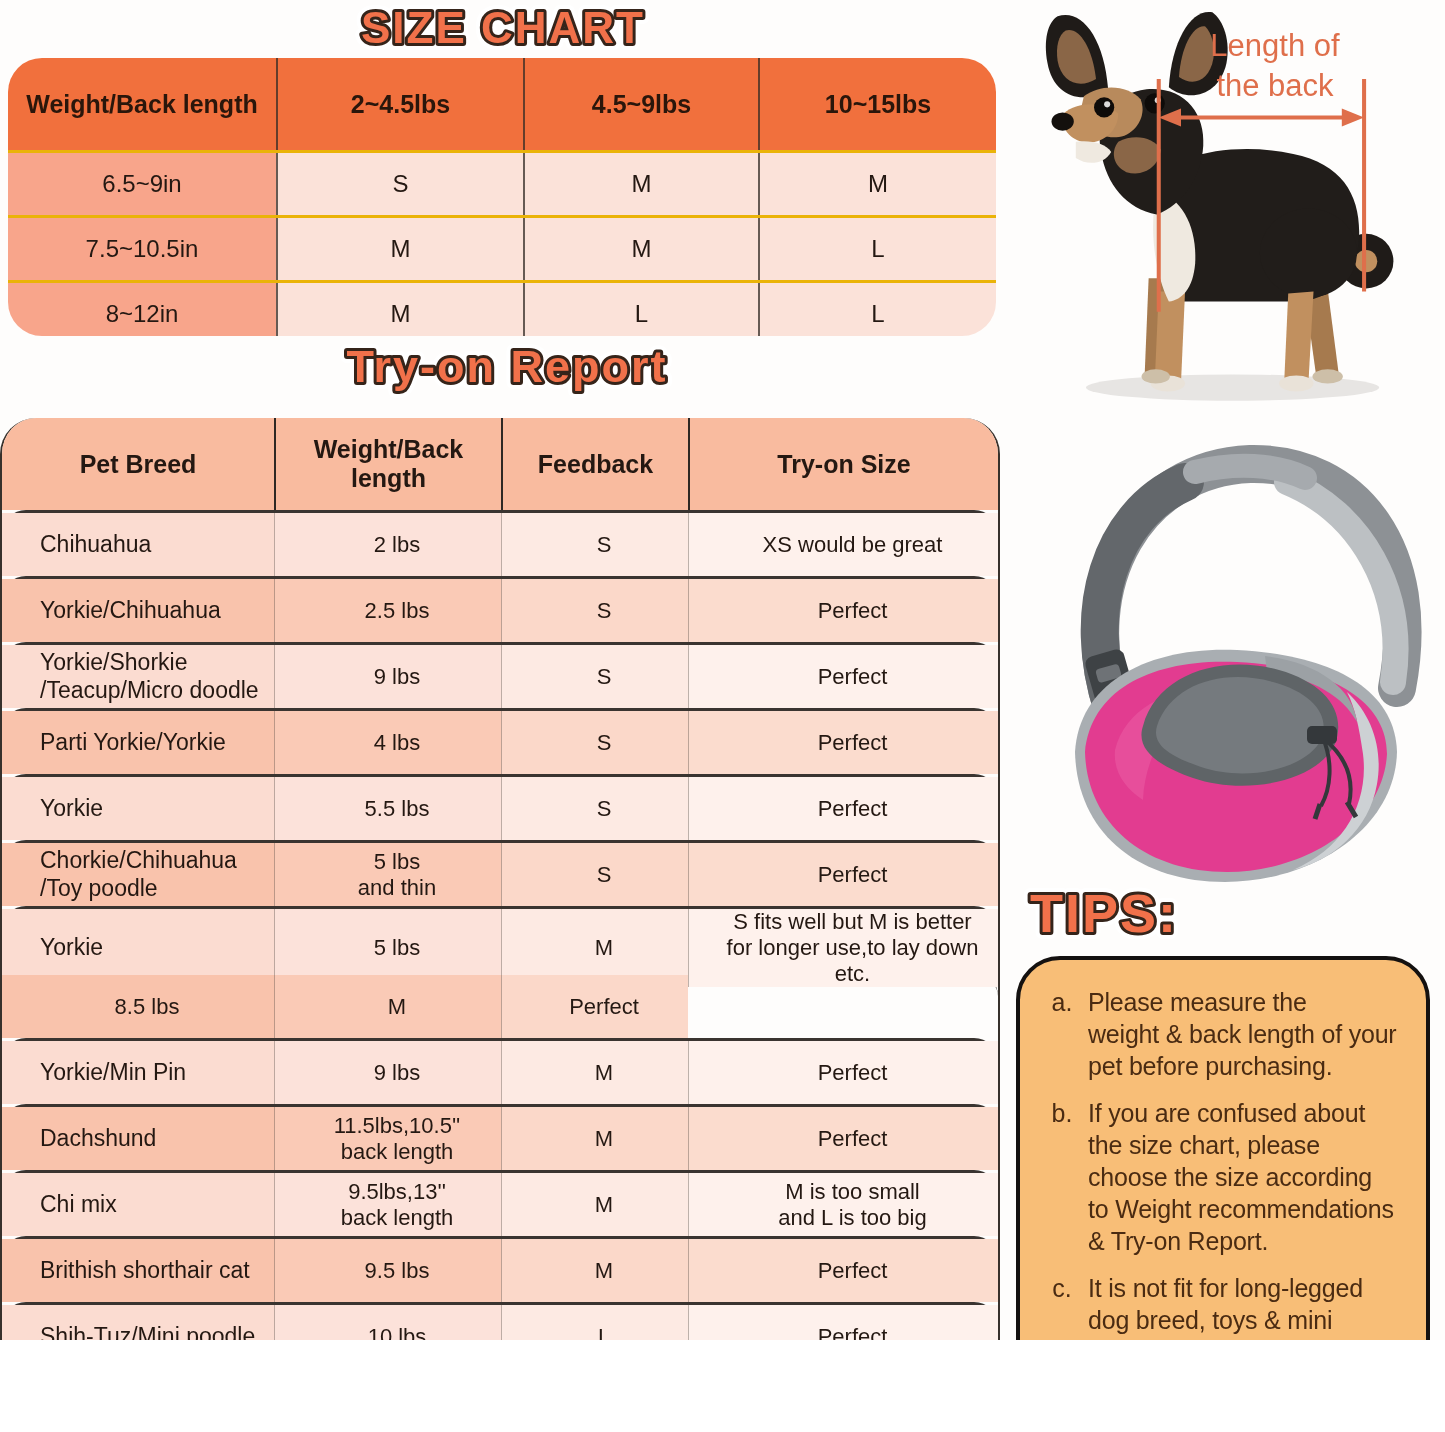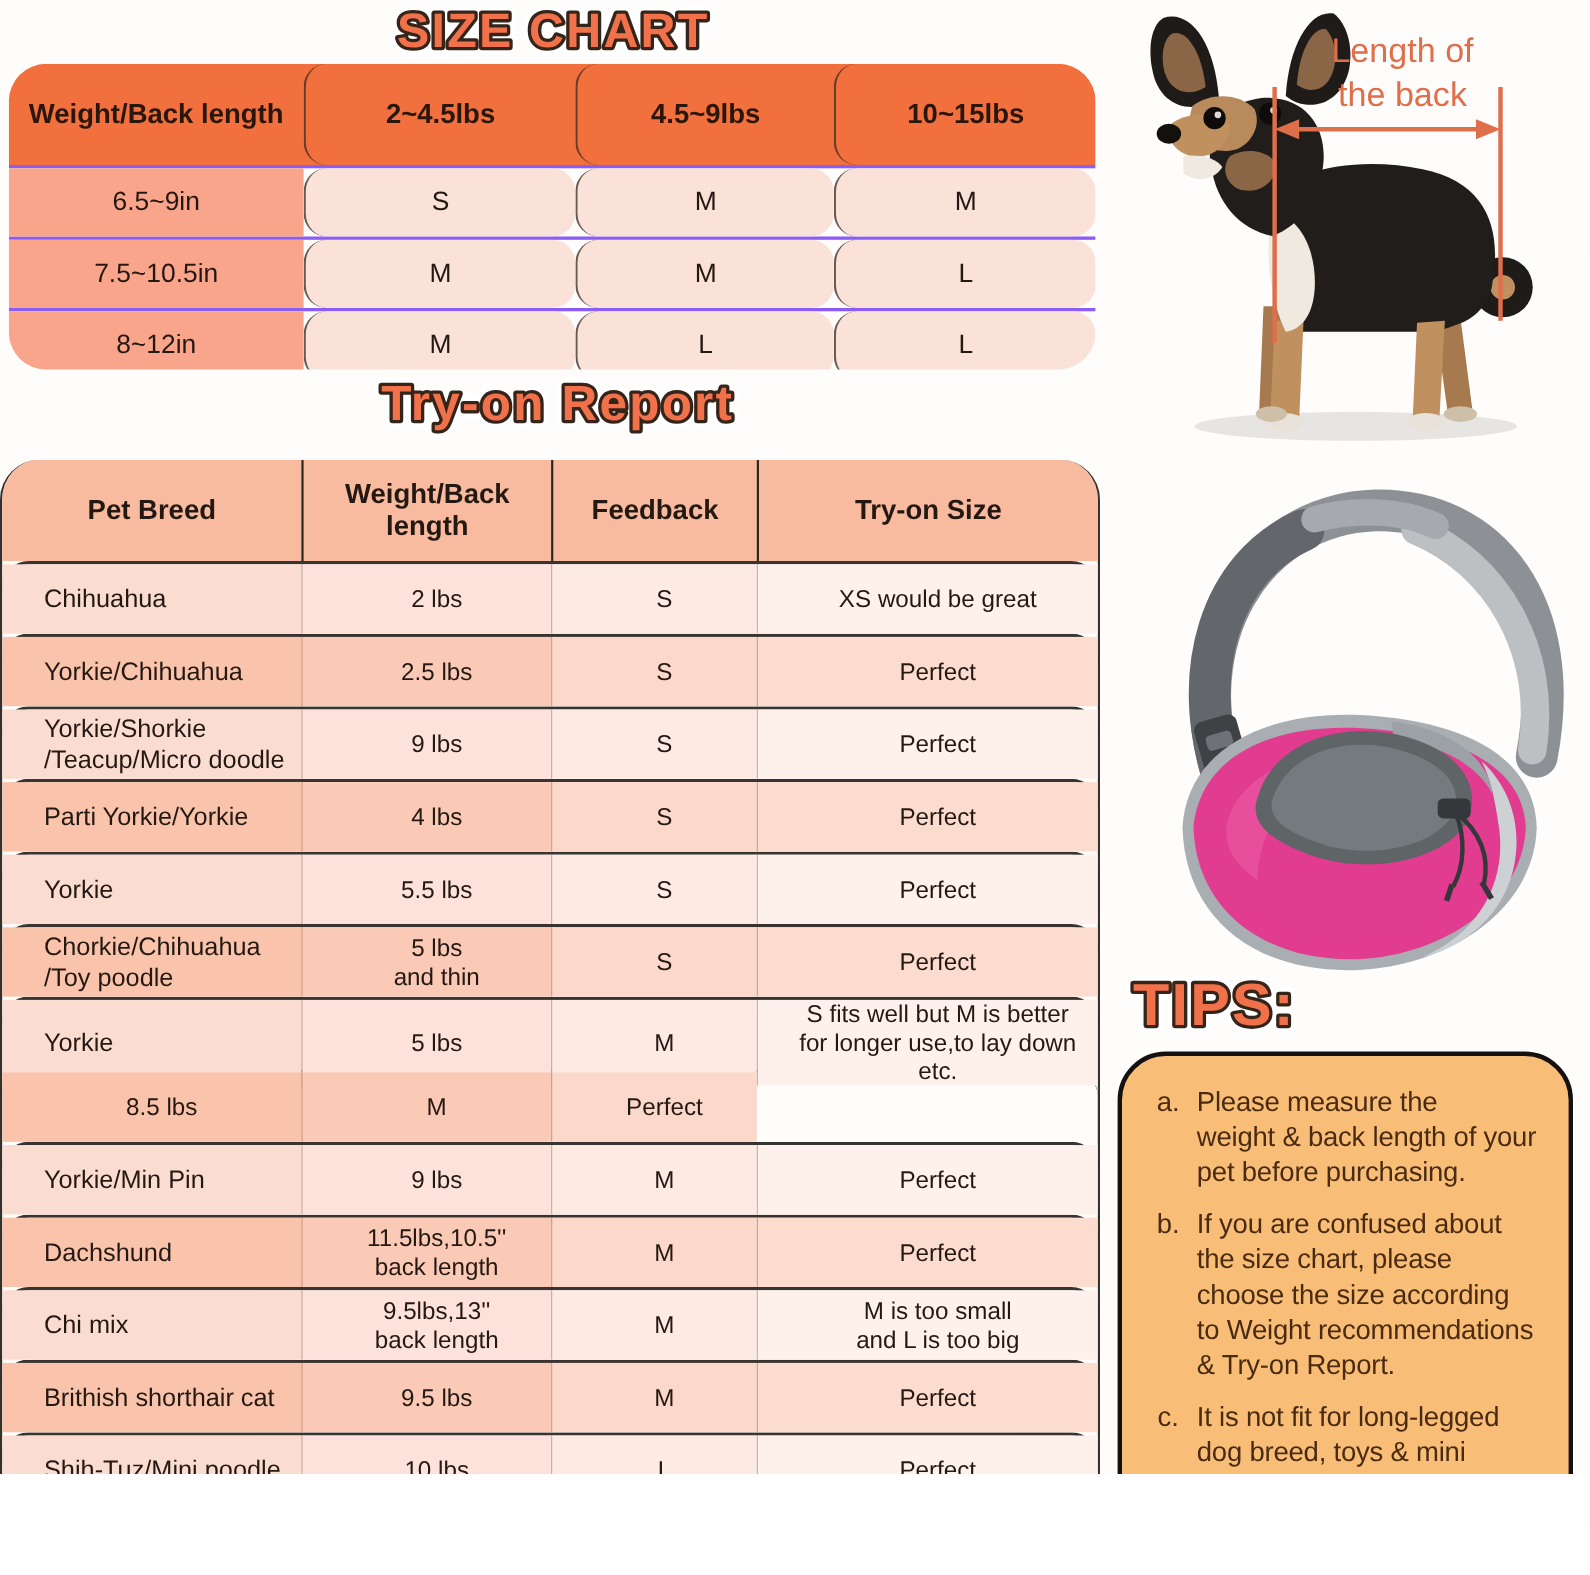--- a/index.html
+++ b/index.html
@@ -22,26 +22,26 @@
     position:absolute;left:8px;top:58px;width:988px;height:278px;
     border-radius:34px;overflow:hidden;
   }
   .sc-header{
     display:grid;grid-template-columns:268px 247px 235px 1fr;height:92px;
     background:var(--header-orange,#F1703D);
   }
   .sc-header .c{font-weight:bold;font-size:25px;color:#2A160B;}
   .sc-row{
     display:grid;grid-template-columns:268px 247px 235px 1fr;height:62px;
-    border-top:3px solid #8b5cf6;
+    border-top:3px solid #eab308;
   }
   .sc-row .c{font-size:24px;}
   .sc-row .c:first-child{background:var(--salmon,#F8A58B);}
   .sc-row .c:not(:first-child){background:var(--light-pink,#FBE2D9);}
-  .size-chart .c + .c{border-left:2px solid rgba(52,44,38,.75);border-radius:21px;}
+  .size-chart .c + .c{border-left:2px solid rgba(52,44,38,.75);}
   
   .tryon{
     position:absolute;left:0;top:398px;width:1000px;height:1034px;
     border-radius:36px 36px 0 0;overflow:hidden;
     border-left:2px solid #37312C;border-right:2px solid #37312C;
     box-sizing:border-box;
     margin-top:20px;
   }
   .to-header{
     display:grid;grid-template-columns:272px 227px 187px 1fr;height:92px;

